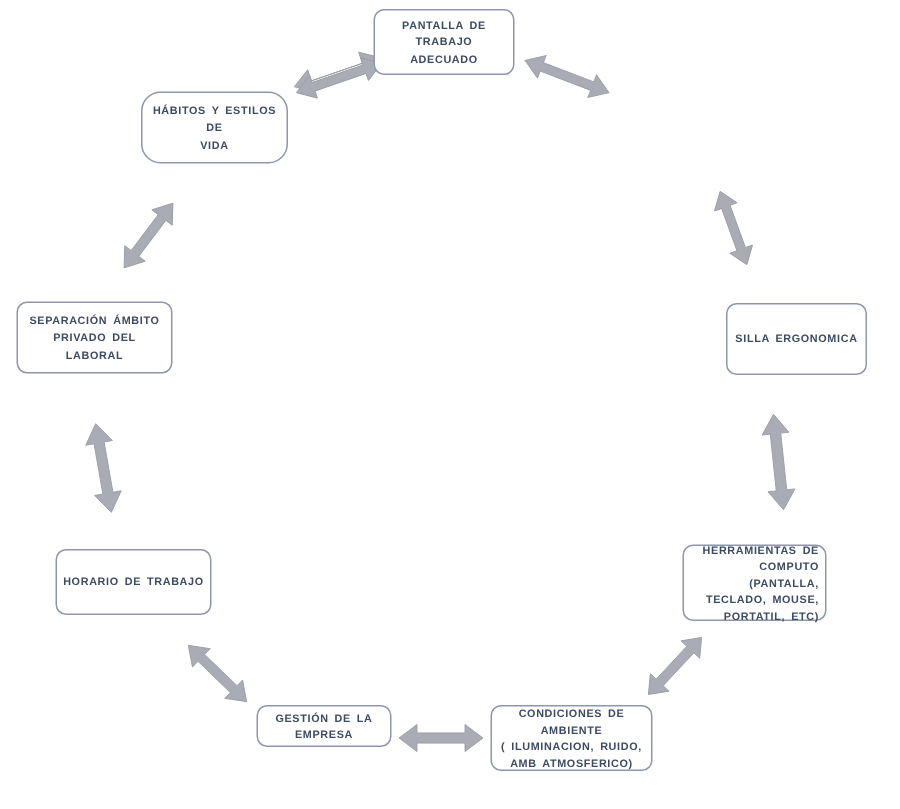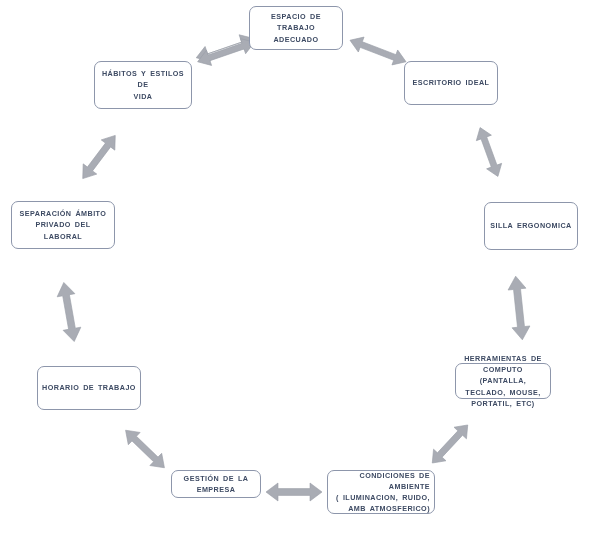--- a/index.html
+++ b/index.html
@@ -101,57 +101,54 @@
       <polygon points="-30,0 -17,-9 -17,-3.4 17,-3.4 17,-9 30,0 17,9 17,3.4 -17,3.4 -17,9" fill="#a9acb4" stroke="#9a9ea7" stroke-width="0.6"></polygon>
     </g>
 
      HÁBITOS --&gt;
     <g transform="translate(99,157) rotate(-53)">
       <polygon points="-27,0 -15,-8.5 -15,-3.2 15,-3.2 15,-8.5 27,0 15,8.5 15,3.2 -15,3.2 -15,8.5" fill="#a9acb4" stroke="#9a9ea7" stroke-width="0.6"></polygon>
     </g>
   </svg>
 
   <div class="node" style="left:249px; top:6px; width:94px; height:44px;">
-    <span class="label">ESPACIO  DE  TRABAJO
+    <span class="label">PANTALLA  DE  TRABAJO
 ADECUADO</span>
   </div>
 
-  <div class="node" style="left:404px; top:61px; width:94px; height:44px;">
-    <span class="label">ESCRITORIO   IDEAL</span>
-  </div>
 
   <div class="node" style="left:484px; top:202px; width:94px; height:48px;align-items:center;">
     <span class="label">SILLA  ERGONOMICA</span>
   </div>
 
-  <div class="node" style="left:455px; top:363px; width:96px; height:36px;">
+  <div class="node" style="left:455px; top:363px; width:96px; height:51px;text-align:right;">
     <span class="label">HERRAMIENTAS   DE
 COMPUTO (PANTALLA,
 TECLADO,  MOUSE,
 PORTATIL,  ETC)</span>
   </div>
 
-  <div class="node" style="left:327px; top:470px; width:108px; height:44px;text-align:right;">
+  <div class="node" style="left:327px; top:470px; width:108px; height:44px;">
     <span class="label">CONDICIONES  DE AMBIENTE
 ( ILUMINACION,  RUIDO,
 AMB ATMOSFERICO)</span>
   </div>
 
   <div class="node" style="left:171px; top:470px; width:90px; height:28px;">
     <span class="label">GESTIÓN   DE LA
 EMPRESA</span>
   </div>
 
   <div class="node" style="left:11px; top:201px; width:104px; height:48px;">
     <span class="label">SEPARACIÓN  ÁMBITO
 PRIVADO  DEL LABORAL</span>
   </div>
 
   <div class="node" style="left:37px; top:366px; width:104px; height:44px;">
     <span class="label">HORARIO  DE  TRABAJO</span>
   </div>
 
-  <div class="node" style="left:94px; top:61px; width:98px; height:48px;">
+  <div class="node" style="left:94px; top:61px; width:98px; height:48px;border-radius:13px;">
     <span class="label">HÁBITOS  Y ESTILOS  DE
 VIDA</span>
   </div>
 
 </div>
 
 </body></html>

